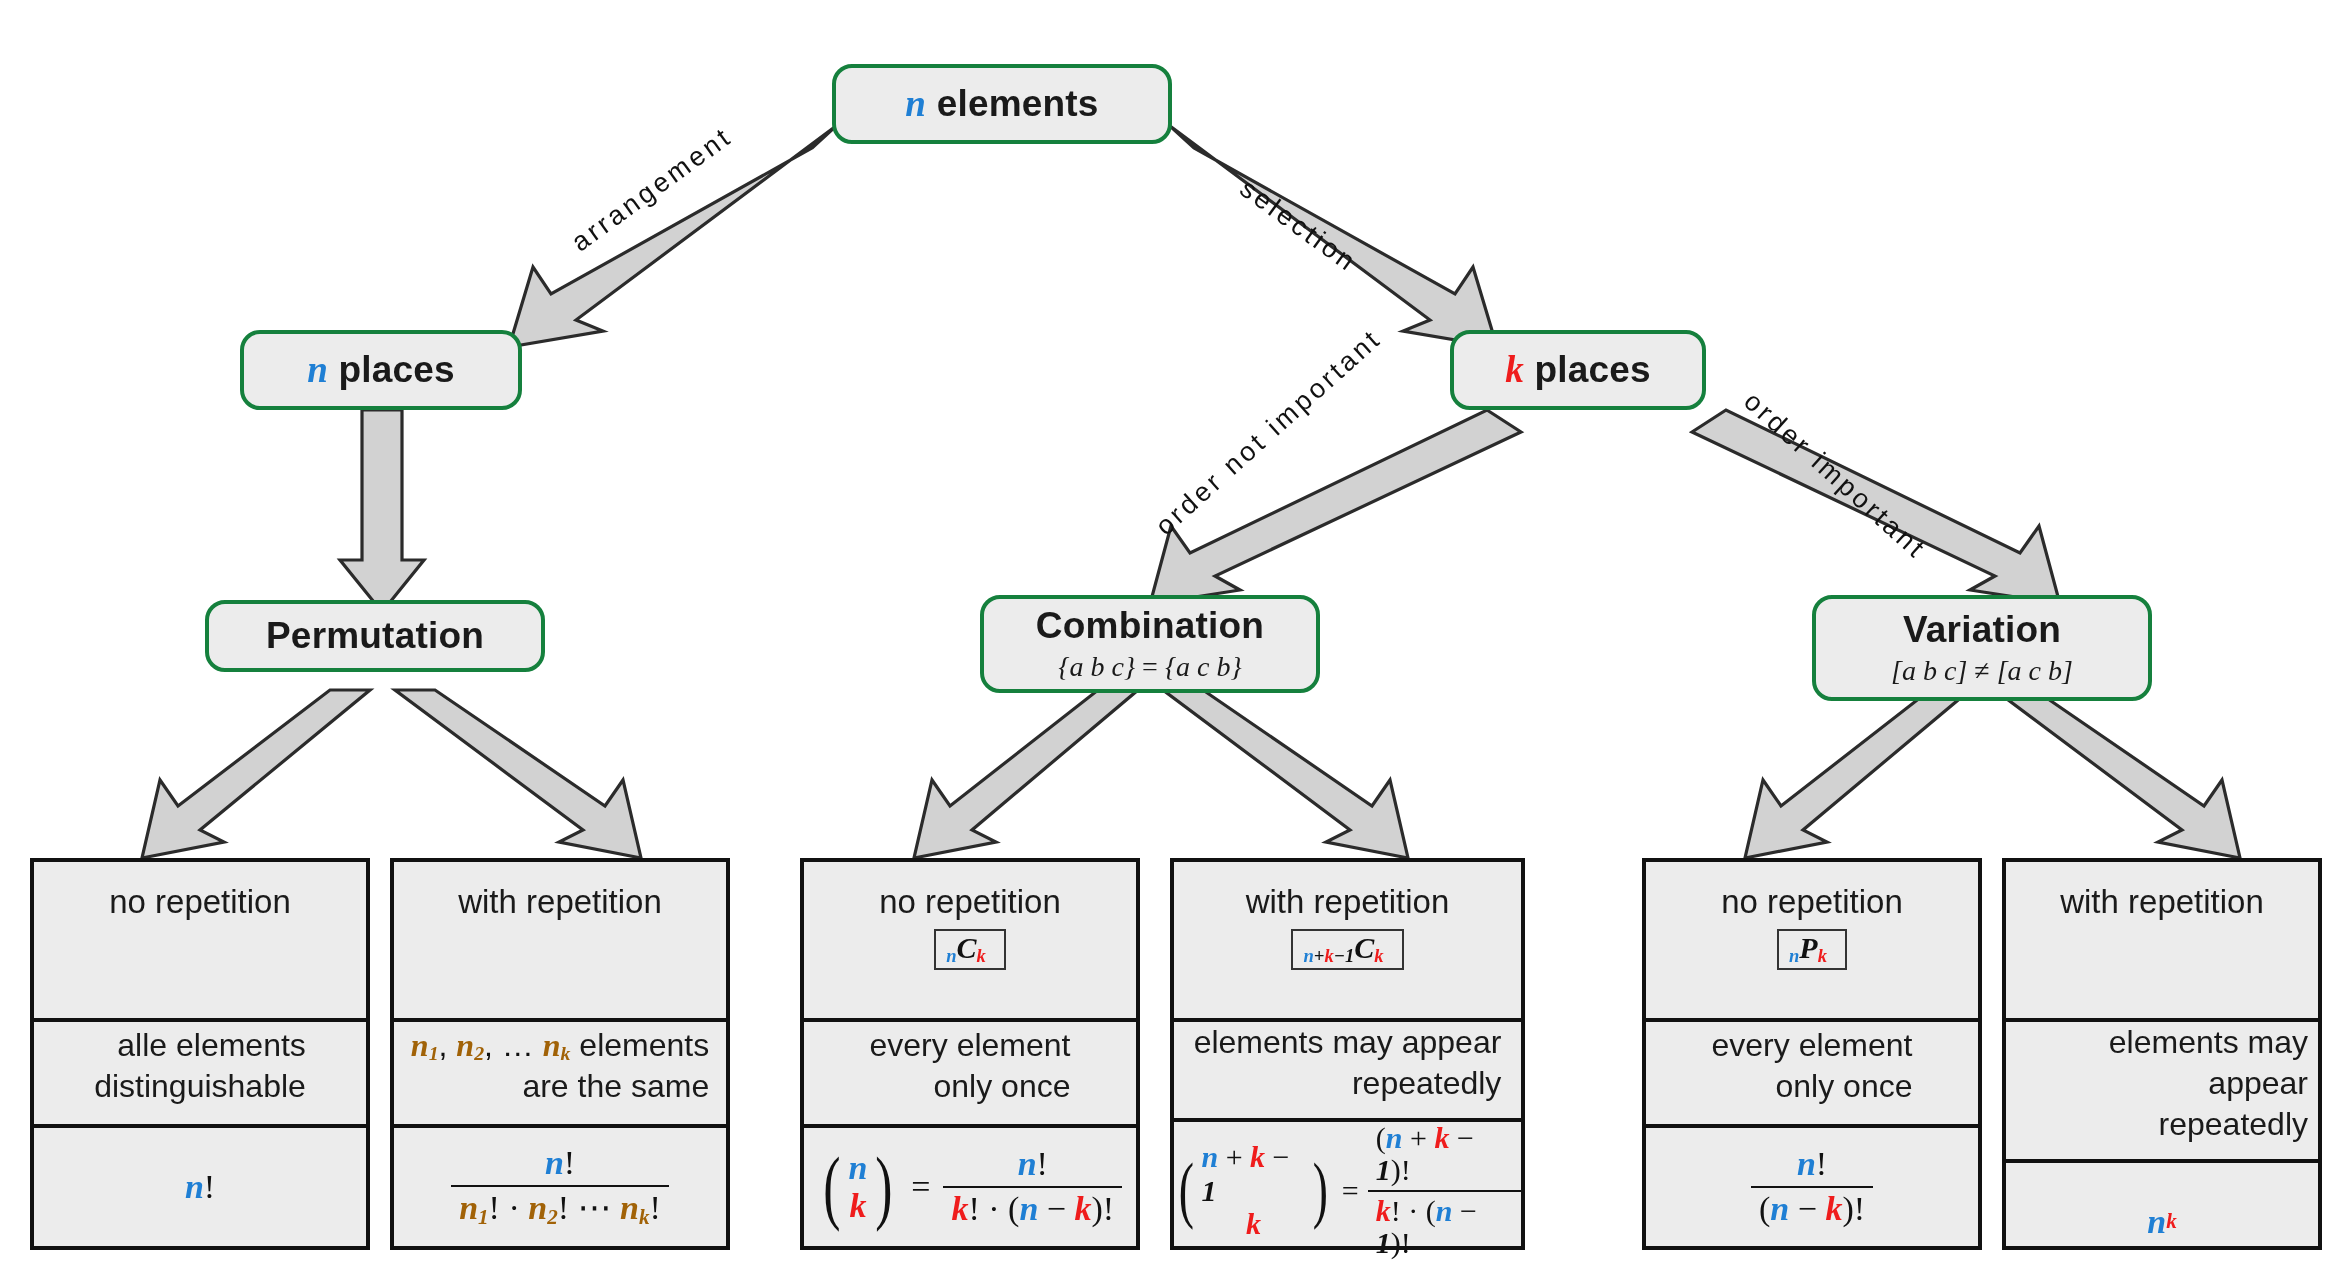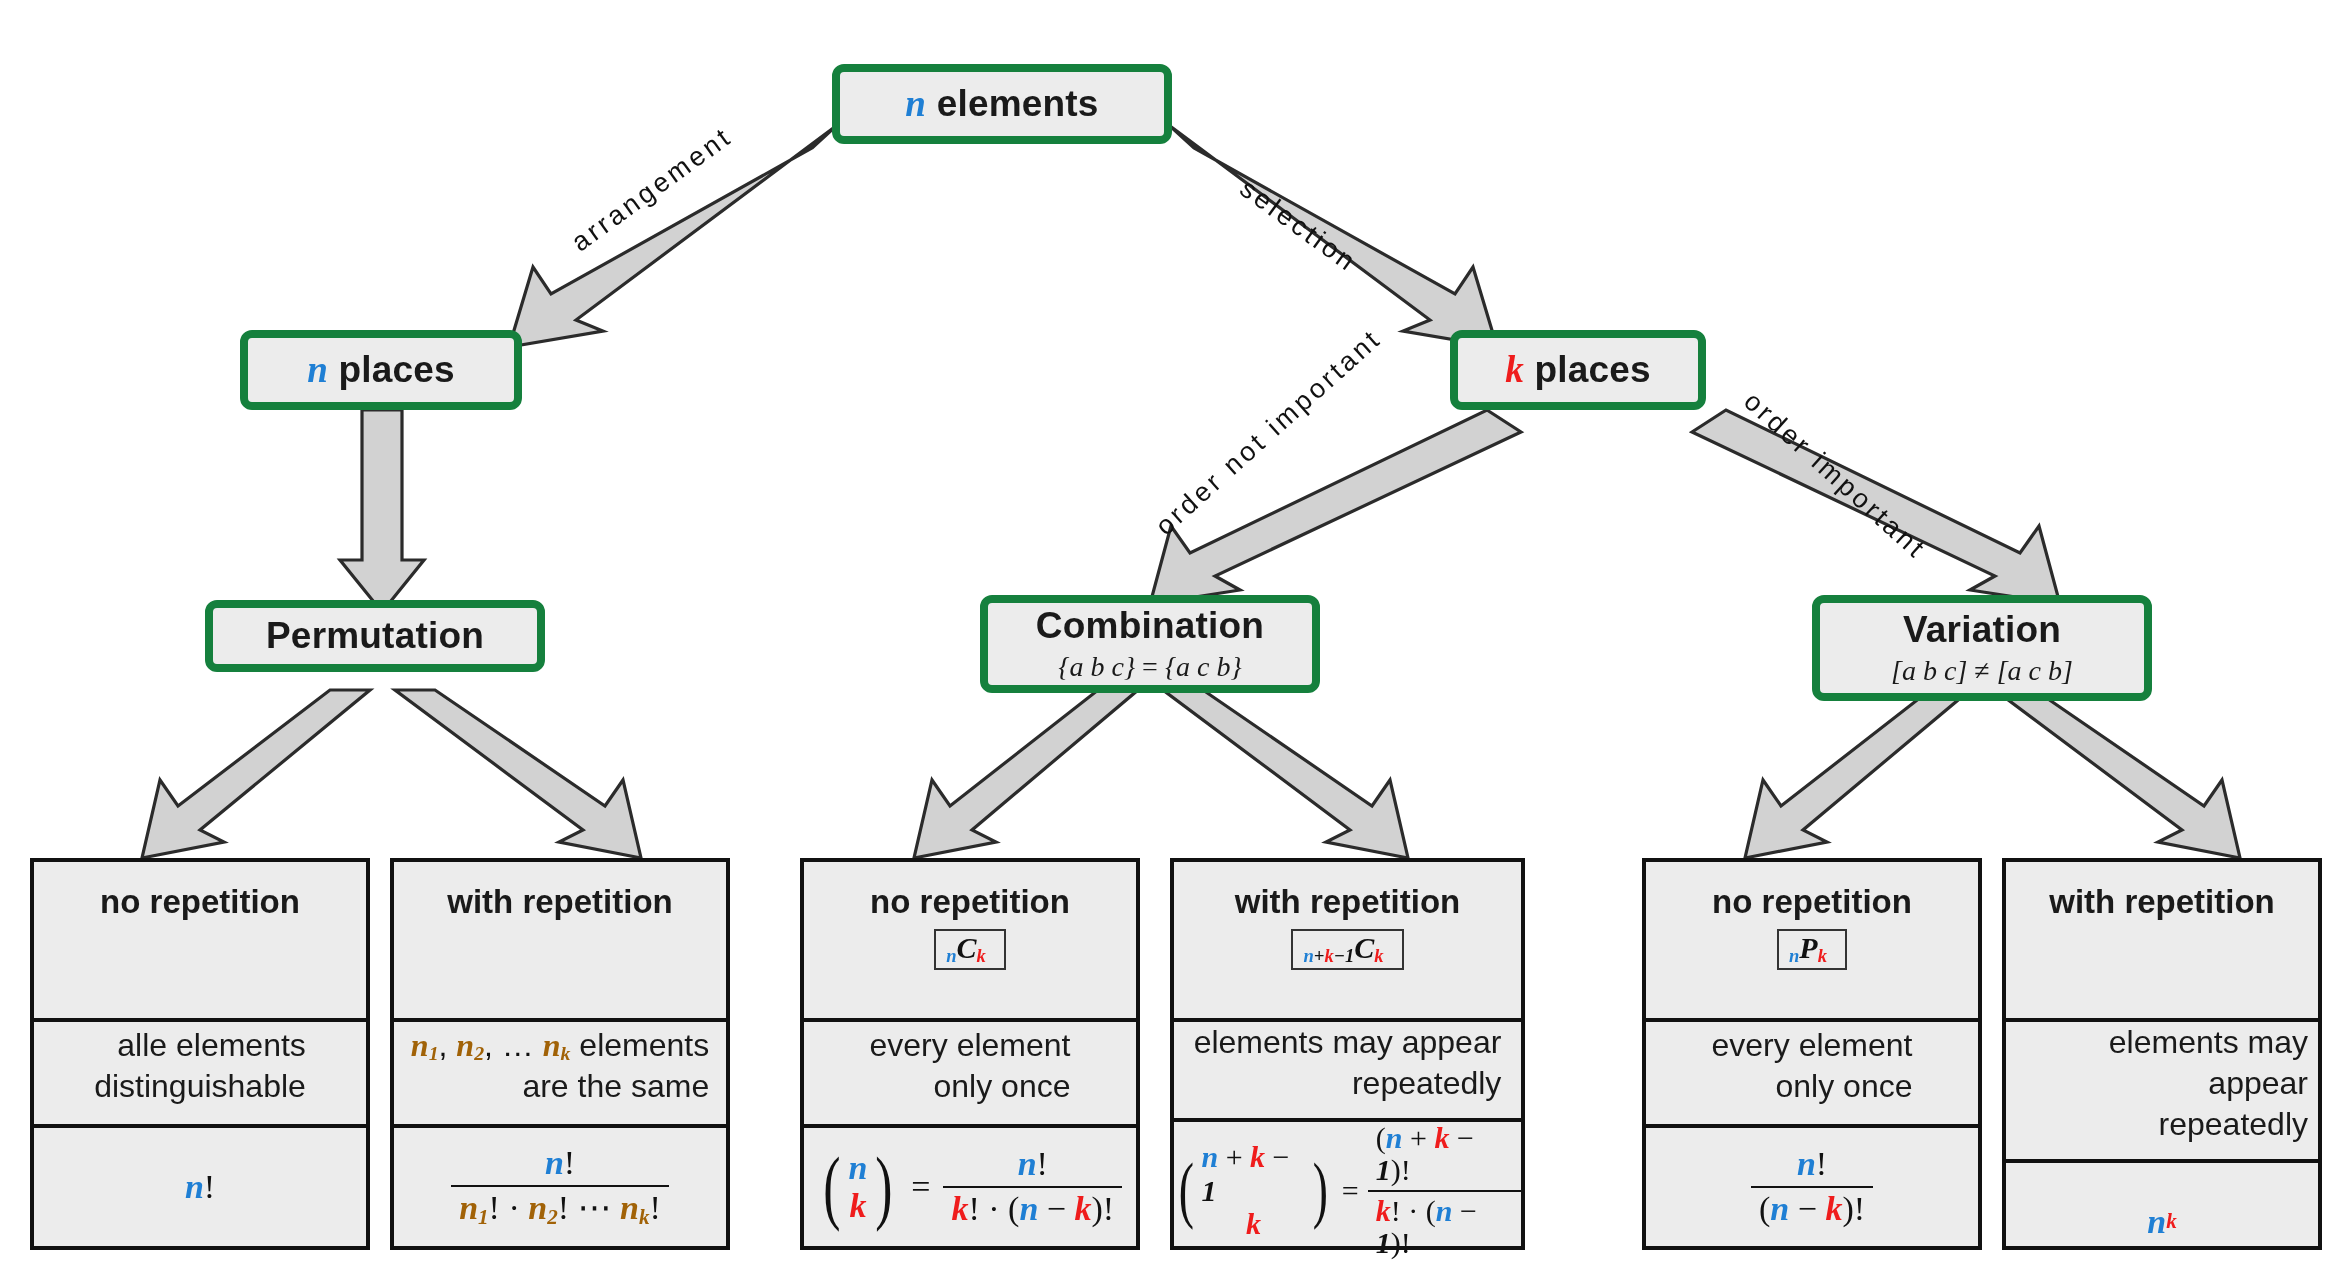--- a/index.html
+++ b/index.html
@@ -8,22 +8,22 @@
     font-family:"Liberation Sans","DejaVu Sans",sans-serif;
     color:#1a1a1a;
   }
   #canvas{position:absolute;inset:0;}
   #edges{position:absolute;left:0;top:0;width:2349px;height:1281px;pointer-events:none;}
 
   
   .node{
     position:absolute;
     background:#ececec;
-    border:8px solid #15803d;
-    border-radius:12px;
+    border:4px solid #15803d;
+    border-radius:20px;
     box-sizing:border-box;
     display:flex;flex-direction:column;
     align-items:center;justify-content:center;
     text-align:center;
     z-index:5;
   }
   .node .title{font-weight:bold;font-size:37px;letter-spacing:.2px;line-height:1.15;}
   .node .sub{font-size:28px;margin-top:4px;font-family:"Liberation Serif","DejaVu Serif",serif;font-style:italic;}
   .node .sub .op{font-style:normal;}
 
@@ -37,21 +37,21 @@
     z-index:5;
   }
   .leaf .upper{
     flex:0 0 160px;
     border-bottom:4px solid #111;
     display:flex;flex-direction:column;
     align-items:center;
     padding-top:20px;
     box-sizing:border-box;
   }
-  .leaf .head{font-weight:bold;font-size:33px;line-height:1.2;}
+  .leaf .head{font-weight:normal;font-size:33px;line-height:1.2;}
   .leaf .badge{
     margin-top:7px;border:2px solid #333;background:#ececec;
     padding:1px 18px 3px 10px;font-size:30px;line-height:1.05;
     font-family:"Liberation Serif","DejaVu Serif",serif;font-weight:bold;font-style:italic;
     display:inline-block;
   }
   .leaf .desc{
     flex:1 1 auto;display:flex;align-items:center;justify-content:center;
     font-size:32px;line-height:1.28;text-align:right;padding:0 10px 14px;
     box-sizing:border-box;

